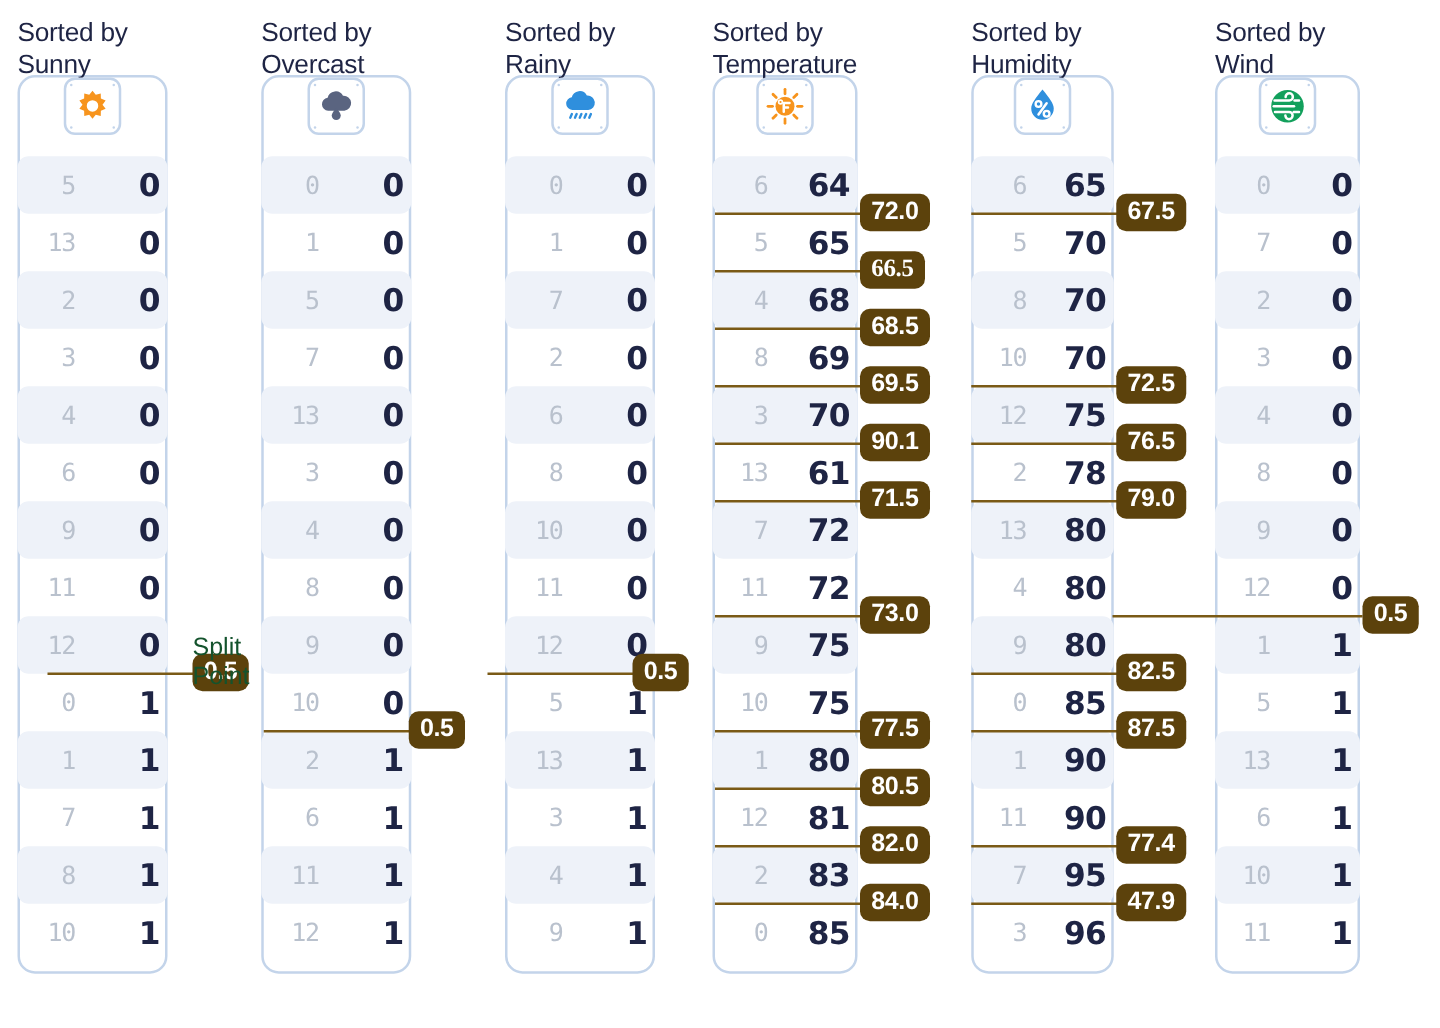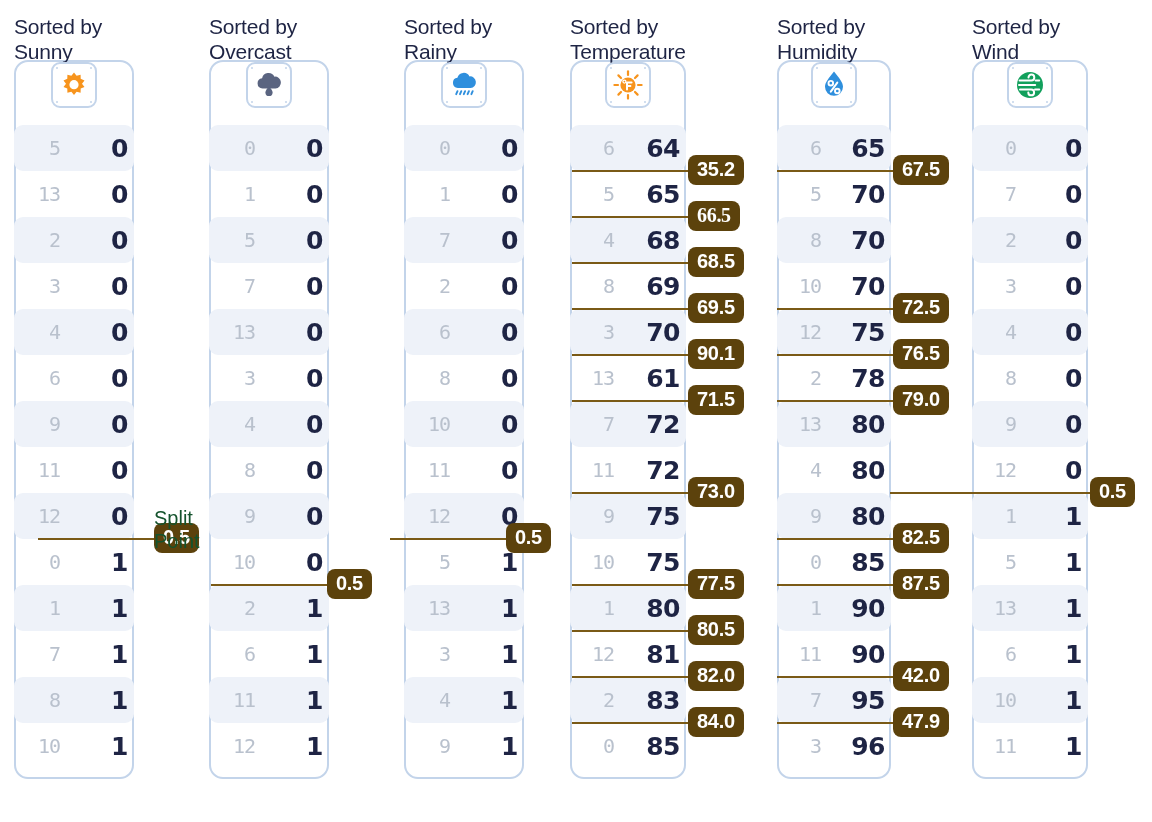--- a/index.html
+++ b/index.html
@@ -451,21 +451,21 @@
         <div class="row alt">
           <span class="idx" style="width: 38px;">2</span>
           <span class="val">83</span>
         </div>
         <div class="row">
           <span class="idx" style="width: 38px;">0</span>
           <span class="val">85</span>
         </div>
       </div>
       <div class="split-line" style="top: 170px; left: 2px; width: 118px;"></div>
-      <div class="split-badge" style="top: 155px; left: 118px;">35.2</div>
+      <div class="split-badge" style="top: 155px; left: 118px;">72.0</div>
       <div class="split-line" style="top: 216px; left: 2px; width: 118px;"></div>
       <div class="split-badge" style="top: 201px; left: 118px; font-family: Liberation Serif, serif;">66.5</div>
       <div class="split-line" style="top: 262px; left: 2px; width: 118px;"></div>
       <div class="split-badge" style="top: 247px; left: 118px;">68.5</div>
       <div class="split-line" style="top: 308px; left: 2px; width: 118px;"></div>
       <div class="split-badge" style="top: 293px; left: 118px;">69.5</div>
       <div class="split-line" style="top: 354px; left: 2px; width: 118px;"></div>
       <div class="split-badge" style="top: 339px; left: 118px;">90.1</div>
       <div class="split-line" style="top: 400px; left: 2px; width: 118px;"></div>
       <div class="split-badge" style="top: 385px; left: 118px; text-align: right;">71.5</div>
@@ -562,21 +562,21 @@
       <div class="split-badge" style="top: 293px; left: 116px;">72.5</div>
       <div class="split-line" style="top: 354px; left: 0px; width: 118px;"></div>
       <div class="split-badge" style="top: 339px; left: 116px;">76.5</div>
       <div class="split-line" style="top: 400px; left: 0px; width: 118px;"></div>
       <div class="split-badge" style="top: 385px; left: 116px;">79.0</div>
       <div class="split-line" style="top: 538px; left: 0px; width: 118px;"></div>
       <div class="split-badge" style="top: 523px; left: 116px;">82.5</div>
       <div class="split-line" style="top: 584px; left: 0px; width: 118px;"></div>
       <div class="split-badge" style="top: 569px; left: 116px;">87.5</div>
       <div class="split-line" style="top: 676px; left: 0px; width: 118px;"></div>
-      <div class="split-badge" style="top: 661px; left: 116px;">42.0</div>
+      <div class="split-badge" style="top: 661px; left: 116px;">77.4</div>
       <div class="split-line" style="top: 722px; left: 0px; width: 118px;"></div>
       <div class="split-badge" style="top: 707px; left: 116px;">47.9</div>
     </div>
     <div class="column" style="left: 972px; width: 116px;">
       <div class="col-title" style="left: 0px;">Sorted by
 Wind</div>
       <div class="card" style="left: 0px; width: 116px; height: 719px;"></div>
       <div class="chip-wrap" style="width: 116px;">
         <div class="chip">
           <span>

